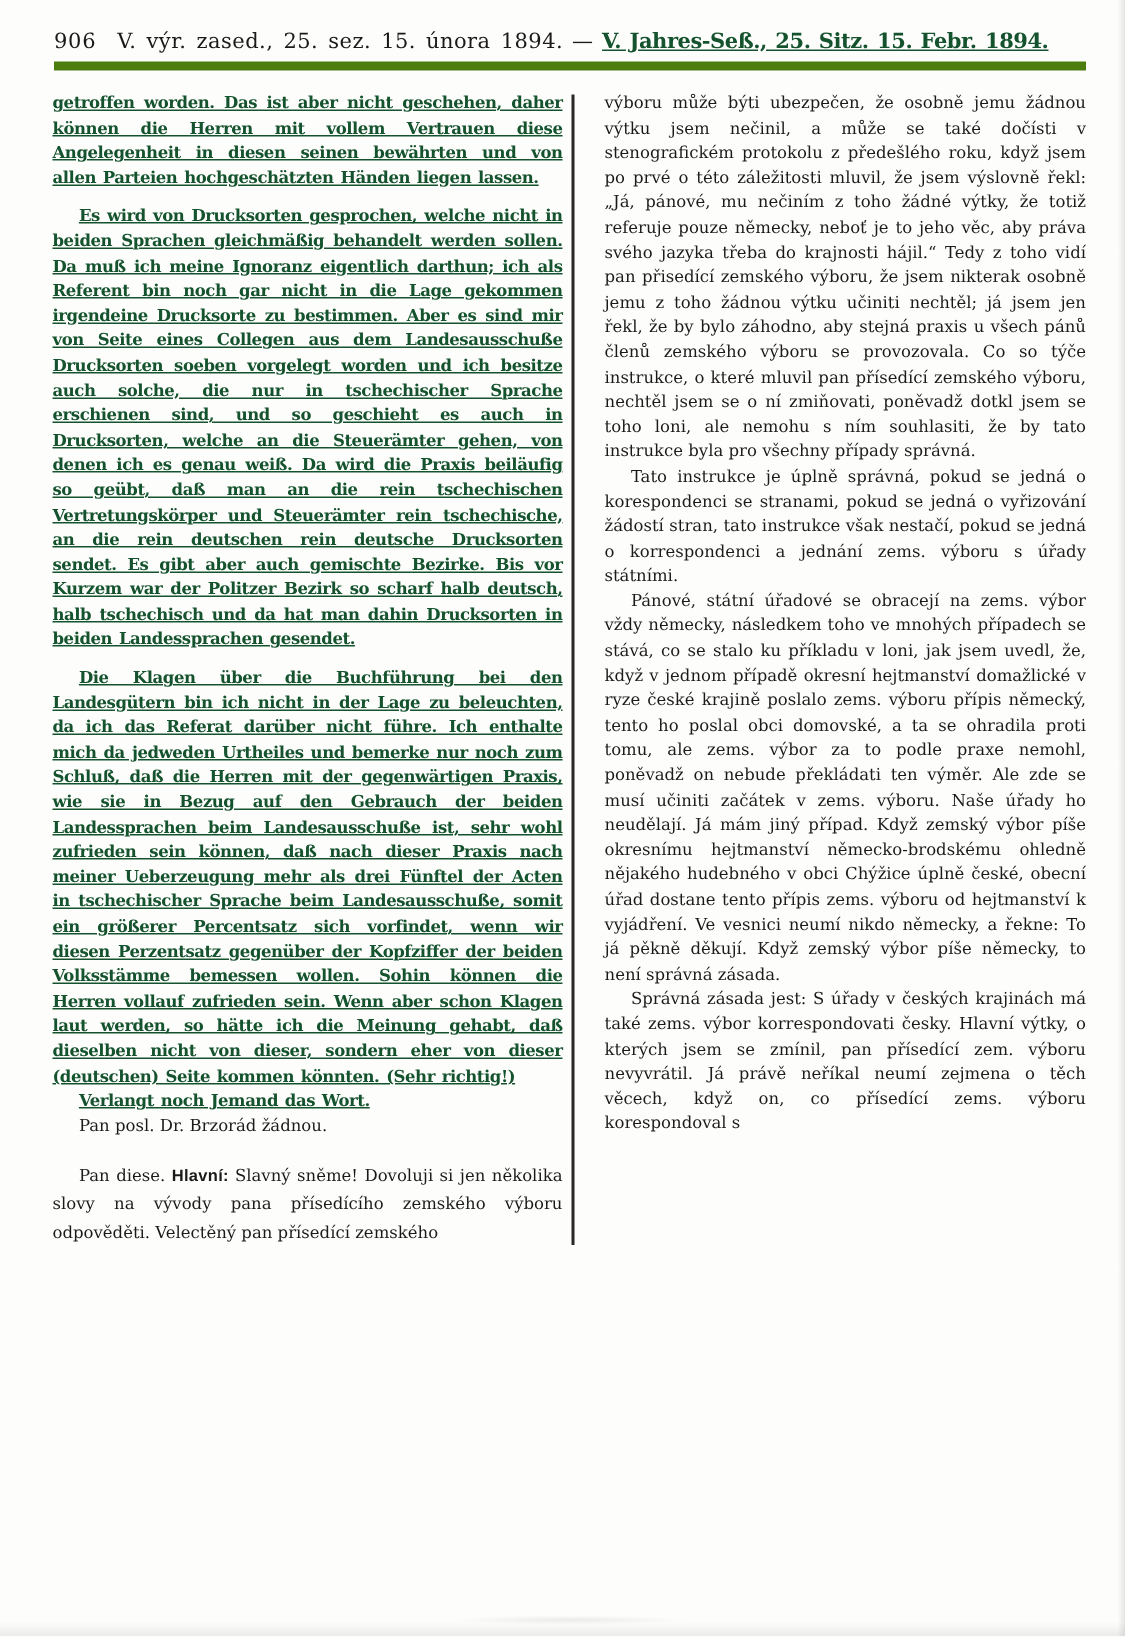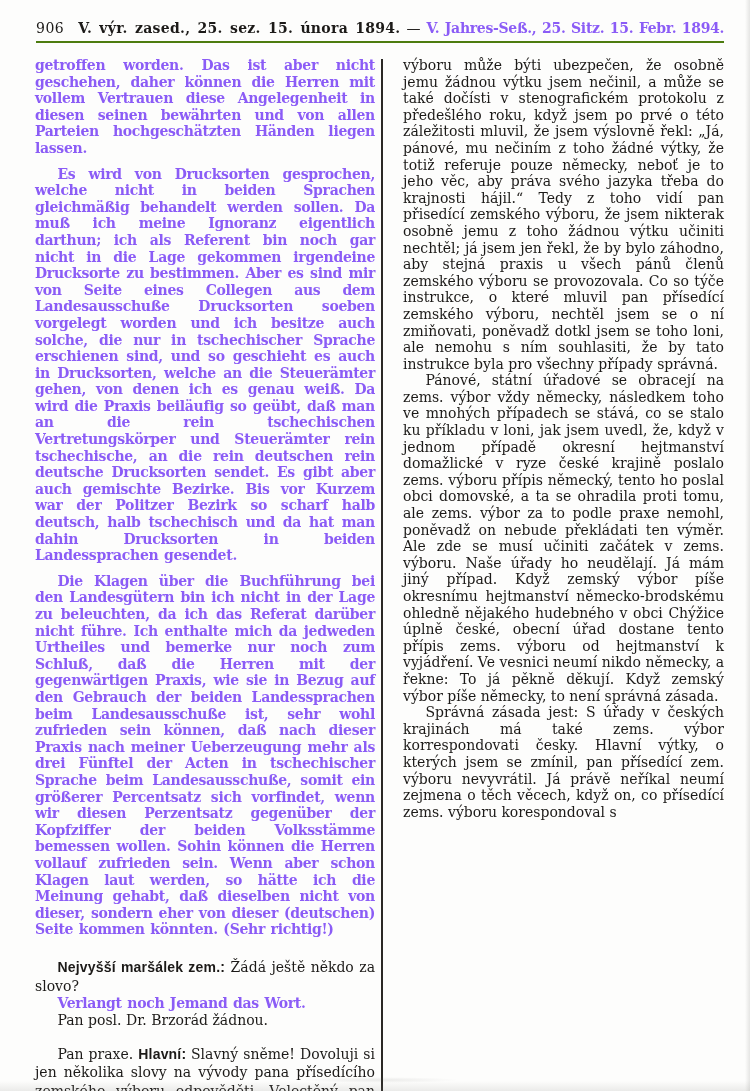--- a/index.html
+++ b/index.html
@@ -15,48 +15,49 @@
   .edge-right{position:absolute;top:0;right:0;width:5px;height:100%;
     background:linear-gradient(to right,rgba(0,0,0,0),rgba(120,120,115,0.18));}
   .edge-bottom{position:absolute;bottom:0;left:0;width:100%;height:10px;
     background:linear-gradient(to bottom,rgba(0,0,0,0),rgba(130,130,125,0.15));}
   .smudge{position:absolute;left:300px;bottom:8px;width:160px;height:6px;border-radius:50%;
     background:radial-gradient(ellipse at center,rgba(100,100,95,0.12),rgba(0,0,0,0) 70%);}
 
   .header{
     margin:20px 26px 0 36px;
     padding-bottom:5px;
-    border-bottom:2px solid #4d7c0f;
+    border-bottom:6px solid #4d7c0f;
     font-size:14px;
     white-space:nowrap;
     display:flex;
     align-items:baseline;
   }
   .pagenum{margin-right:14px;letter-spacing:0.5px;}
-  .hd-cz{font-weight:bold;letter-spacing:0.3px;word-spacing:2px;}
+  .hd-cz{font-weight:normal;letter-spacing:0.3px;word-spacing:2px;}
   .hd-sep{margin:0 6px;}
   .hd-de{font-weight:bold;letter-spacing:0.2px;word-spacing:2px;}
 
   .columns{
     display:flex;
     align-items:stretch;
     margin:14px 26px 0 35px;
   }
   .col-left{width:340px;}
   .divider{width:2px;background:#2a2825;margin:2px 8px 2px 6px;}
   .col-right{flex:1;margin-left:12px;}
 
-  p{margin:0;text-align:justify;font-size:14px;line-height:16.6px;}
+  p{margin:0;text-align:justify;font-size:11px;line-height:16.6px;}
   p.indent{text-indent:1.6em;}
   .fraktur{
     font-family:"DejaVu Serif", serif;
     font-weight:bold;
     letter-spacing:-0.3px;
     word-spacing:1px;
-    color:#8b5cf6;
+    color:#14532d;
+    text-decoration:underline;
   }
   .antiqua{font-family:"DejaVu Serif", serif;}
   .loose{line-height:18.8px;}
   .gap-sm{margin-top:9px;}
   .gap-md{margin-top:20px;}
   .gap-lg{margin-top:16px;}
   .speaker{font-family:"Liberation Sans", sans-serif;font-weight:bold;letter-spacing:0.2px;}
   .center-ish{text-indent:1.6em;}
 </style>
 </head>
@@ -71,35 +72,33 @@
     <span class="hd-de fraktur">V. Jahres-Seß., 25. Sitz. 15. Febr. 1894.</span>
   </div>
 
   <div class="columns">
 
     <div class="col-left">
       <p class="fraktur">getroffen worden. Das ist aber nicht geschehen, daher können die Herren mit vollem Vertrauen diese Angelegenheit in diesen seinen bewährten und von allen Parteien hochgeschätzten Händen liegen lassen.</p>
       <p class="fraktur indent gap-sm">Es wird von Drucksorten gesprochen, welche nicht in beiden Sprachen gleichmäßig behandelt werden sollen. Da muß ich meine Ignoranz eigentlich darthun; ich als Referent bin noch gar nicht in die Lage gekommen irgendeine Drucksorte zu bestimmen. Aber es sind mir von Seite eines Collegen aus dem Landesausschuße Drucksorten soeben vorgelegt worden und ich besitze auch solche, die nur in tschechischer Sprache erschienen sind, und so geschieht es auch in Drucksorten, welche an die Steuerämter gehen, von denen ich es genau weiß. Da wird die Praxis beiläufig so geübt, daß man an die rein tschechischen Vertretungskörper und Steuerämter rein tschechische, an die rein deutschen rein deutsche Drucksorten sendet. Es gibt aber auch gemischte Bezirke. Bis vor Kurzem war der Politzer Bezirk so scharf halb deutsch, halb tschechisch und da hat man dahin Drucksorten in beiden Landessprachen gesendet.</p>
       <p class="fraktur indent gap-sm">Die Klagen über die Buchführung bei den Landesgütern bin ich nicht in der Lage zu beleuchten, da ich das Referat darüber nicht führe. Ich enthalte mich da jedweden Urtheiles und bemerke nur noch zum Schluß, daß die Herren mit der gegenwärtigen Praxis, wie sie in Bezug auf den Gebrauch der beiden Landessprachen beim Landesausschuße ist, sehr wohl zufrieden sein können, daß nach dieser Praxis nach meiner Ueberzeugung mehr als drei Fünftel der Acten in tschechischer Sprache beim Landesausschuße, somit ein größerer Percentsatz sich vorfindet, wenn wir diesen Perzentsatz gegenüber der Kopfziffer der beiden Volksstämme bemessen wollen. Sohin können die Herren vollauf zufrieden sein. Wenn aber schon Klagen laut werden, so hätte ich die Meinung gehabt, daß dieselben nicht von dieser, sondern eher von dieser (deutschen) Seite kommen könnten. (Sehr richtig!)</p>
 
-      <p class="antiqua indent gap-md loose">
-        <span class="speaker">Nejvyšší maršálek zem.:</span><span> Žádá ještě někdo za slovo?</span>
-      </p>
       <p class="fraktur center-ish">Verlangt noch Jemand das Wort.</p>
       <p class="antiqua center-ish">Pan posl. Dr. Brzorád žádnou.</p>
 
       <p class="antiqua indent gap-lg loose">
-        <span>Pan praxe. </span><span class="speaker">Hlavní: </span><span>Slavný sněme! Dovoluji si jen několika slovy na vývody pana přísedícího zemského výboru odpověděti. Velectěný pan přísedící zemského</span>
+        <span>Pan diese. </span><span class="speaker">Hlavní: </span><span>Slavný sněme! Dovoluji si jen několika slovy na vývody pana přísedícího zemského výboru odpověděti. Velectěný pan přísedící zemského</span>
       </p>
     </div>
 
     <div class="divider"></div>
 
     <div class="col-right">
       <p class="antiqua">výboru může býti ubezpečen, že osobně jemu žádnou výtku jsem nečinil, a může se také dočísti v stenografickém protokolu z předešlého roku, když jsem po prvé o této záležitosti mluvil, že jsem výslovně řekl: „Já, pánové, mu nečiním z toho žádné výtky, že totiž referuje pouze německy, neboť je to jeho věc, aby práva svého jazyka třeba do krajnosti hájil.“ Tedy z toho vidí pan přisedící zemského výboru, že jsem nikterak osobně jemu z toho žádnou výtku učiniti nechtěl; já jsem jen řekl, že by bylo záhodno, aby stejná praxis u všech pánů členů zemského výboru se provozovala. Co so týče instrukce, o které mluvil pan přísedící zemského výboru, nechtěl jsem se o ní zmiňovati, poněvadž dotkl jsem se toho loni, ale nemohu s ním souhlasiti, že by tato instrukce byla pro všechny případy správná.</p>
+      <p class="antiqua indent">Tato instrukce je úplně správná, pokud se jedná o korespondenci se stranami, pokud se jedná o vyřizování žádostí stran, tato instrukce však nestačí, pokud se jedná o korrespondenci a jednání zems. výboru s úřady státními.</p>
       <p class="antiqua indent">Pánové, státní úřadové se obracejí na zems. výbor vždy německy, následkem toho ve mnohých případech se stává, co se stalo ku příkladu v loni, jak jsem uvedl, že, když v jednom případě okresní hejtmanství domažlické v ryze české krajině poslalo zems. výboru přípis německý, tento ho poslal obci domovské, a ta se ohradila proti tomu, ale zems. výbor za to podle praxe nemohl, poněvadž on nebude překládati ten výměr. Ale zde se musí učiniti začátek v zems. výboru. Naše úřady ho neudělají. Já mám jiný případ. Když zemský výbor píše okresnímu hejtmanství německo-brodskému ohledně nějakého hudebného v obci Chýžice úplně české, obecní úřad dostane tento přípis zems. výboru od hejtmanství k vyjádření. Ve vesnici neumí nikdo německy, a řekne: To já pěkně děkují. Když zemský výbor píše německy, to není správná zásada.</p>
       <p class="antiqua indent">Správná zásada jest: S úřady v českých krajinách má také zems. výbor korrespondovati česky. Hlavní výtky, o kterých jsem se zmínil, pan přísedící zem. výboru nevyvrátil. Já právě neříkal neumí zejmena o těch věcech, když on, co přísedící zems. výboru korespondoval s</p>
     </div>
 
   </div>
 
   <div class="edge-right"></div>
   <div class="edge-bottom"></div>
   <div class="smudge"></div>
 </div>

